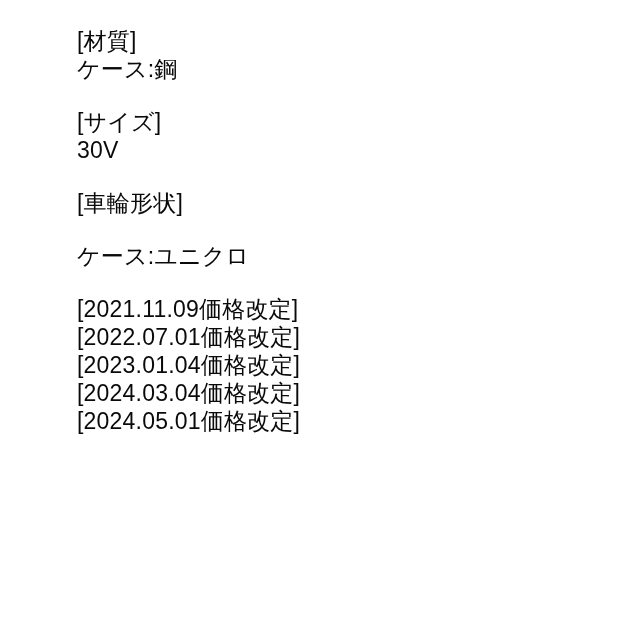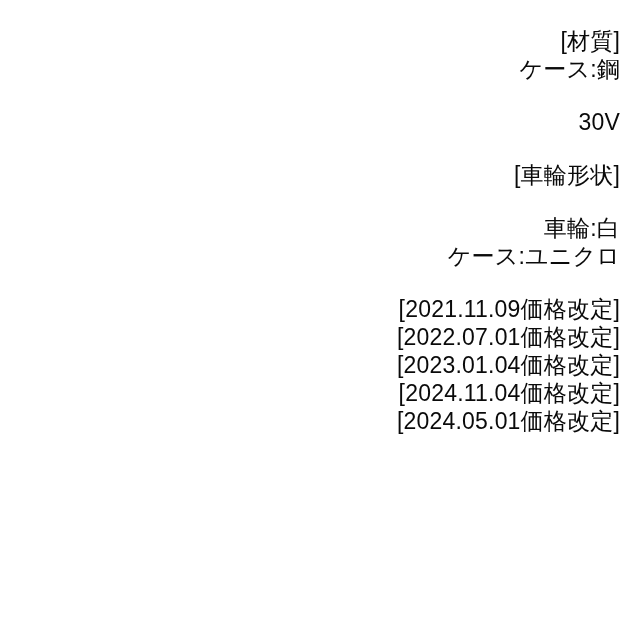--- a/index.html
+++ b/index.html
@@ -20,54 +20,52 @@
     line-height: 28px;
     color: #0a0a0a;
     font-weight: 400;
     letter-spacing: 0.2px;
   }
   .spec-section {
     margin: 0 0 25px 0;
   }
   .spec-section:last-child {
     margin-bottom: 0;
-    margin-left: 40px;
   }
   .spec-line {
     margin: 0;
     padding: 0;
     white-space: nowrap;
-    text-align: right;
   }
 </style>
 </head>
 <body>
 
 <div class="spec-page">
 
   <section class="spec-section">
     <p class="spec-line">[材質]</p>
     <p class="spec-line">ケース:鋼</p>
   </section>
 
 
   <section class="spec-section">
+    <p class="spec-line">[サイズ]</p>
     <p class="spec-line">30V</p>
   </section>
 
   <section class="spec-section">
     <p class="spec-line">[車輪形状]</p>
   </section>
 
   <section class="spec-section">
-    <p class="spec-line">車輪:白</p>
     <p class="spec-line">ケース:ユニクロ</p>
   </section>
 
   <section class="spec-section">
     <p class="spec-line">[2021.11.09価格改定]</p>
     <p class="spec-line">[2022.07.01価格改定]</p>
     <p class="spec-line">[2023.01.04価格改定]</p>
-    <p class="spec-line">[2024.11.04価格改定]</p>
+    <p class="spec-line">[2024.03.04価格改定]</p>
     <p class="spec-line">[2024.05.01価格改定]</p>
   </section>
 
 </div>
 
 </body></html>

